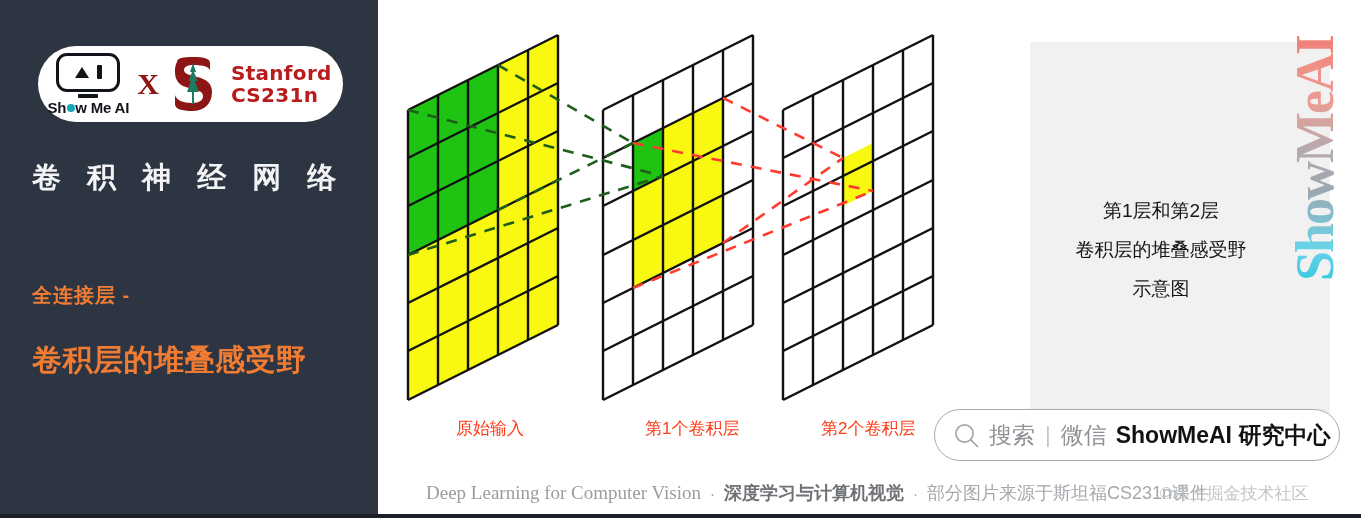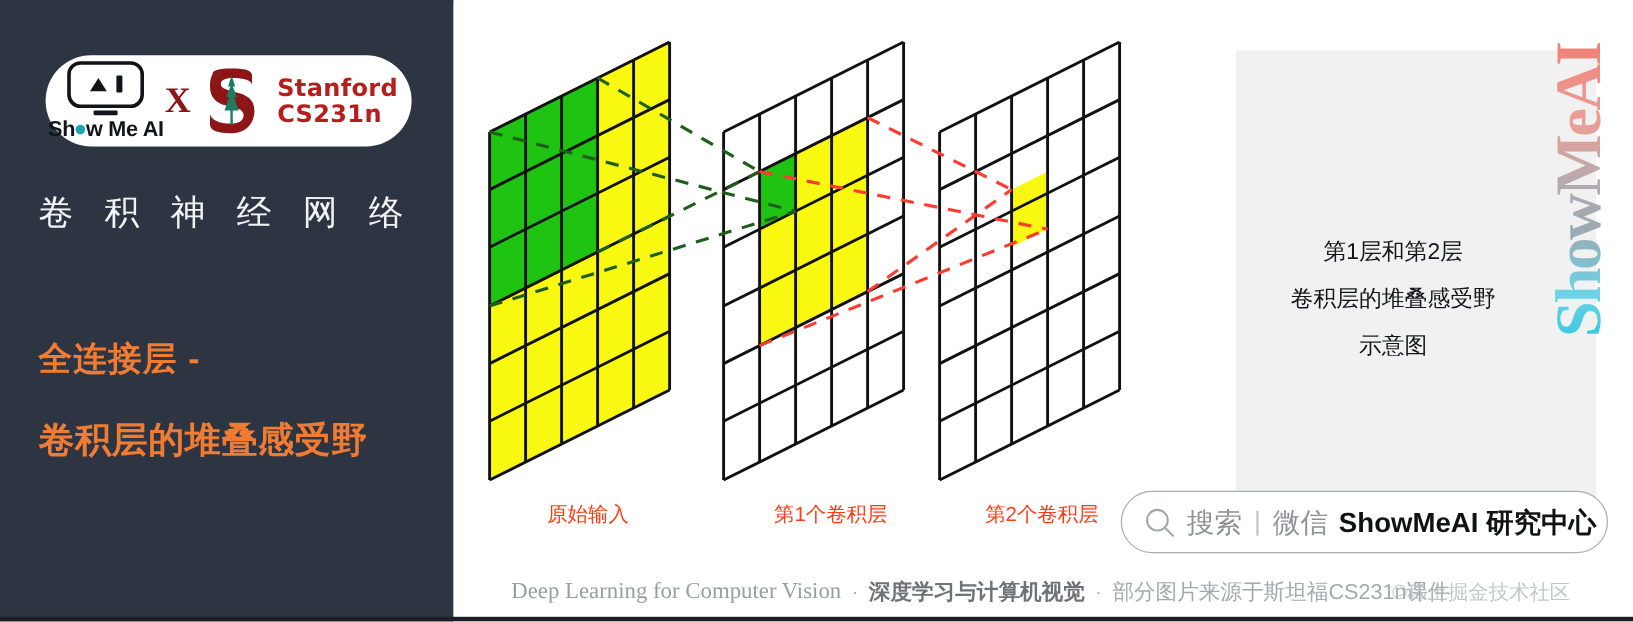--- a/index.html
+++ b/index.html
@@ -26,47 +26,47 @@
     display:flex;align-items:center;justify-content:center;gap:8px;
     position:relative;
   }
   .sma-caret{
     width:0;height:0;border-left:7px solid transparent;border-right:7px solid transparent;
     border-bottom:11px solid #111418;
   }
   .sma-bar{width:5px;height:14px;background:#111418;border-radius:1px;}
   .sma-stem{width:20px;height:4px;background:#111418;margin-top:2px;border-radius:1px;}
   .sma-word{
-    font-size:18px;font-weight:bold;color:#111418;letter-spacing:-0.2px;
+    font-size:15px;font-weight:bold;color:#111418;letter-spacing:-0.2px;
     margin-top:1px;white-space:nowrap;display:flex;align-items:center;
   }
   .sma-word .dot{
     display:inline-block;width:8px;height:8px;border-radius:50%;
     background:#17a6b8;margin:0 0.5px;position:relative;top:1px;
   }
   .x-mark{font-size:30px;font-weight:bold;color:#8c1515;font-family:"Liberation Serif",serif;}
   .stanford-s{
     width:48px;height:56px;position:relative;display:inline-block;
   }
   .stanford-s svg{display:block;}
   .stanford-text{display:flex;flex-direction:column;line-height:1.12;margin-left:4px;}
   .stanford-text span{
     color:#b91c1c;font-weight:bold;font-size:20px;letter-spacing:0.3px;
     font-family:"DejaVu Sans",sans-serif;
   }
   .side-title{
     position:absolute;left:32px;top:158px;width:320px;
-    color:#f2f3f5;font-size:29px;font-weight:normal;letter-spacing:9px;
+    color:#f2f3f5;font-size:29px;font-weight:bold;letter-spacing:9px;
     white-space:nowrap;
   }
   .side-sub{
     position:absolute;left:32px;top:285px;width:330px;
     color:#f07b32;font-weight:bold;line-height:1.0;
   }
-  .side-sub .l1{display:block;font-size:28px;letter-spacing:1px;}
+  .side-sub .l1{display:block;font-size:20px;letter-spacing:1px;}
   .side-sub .l2{display:block;font-size:30px;letter-spacing:0.5px;margin-top:40px;}
   .side-url{
     position:absolute;left:30px;top:465px;display:flex;align-items:center;gap:12px;
   }
   .cursor-ico{width:28px;height:32px;}
   .side-url .u{
     color:#f4f5f7;font-size:20px;font-family:"Liberation Serif","DejaVu Serif",serif;
     letter-spacing:0.2px;white-space:nowrap;
   }
 

